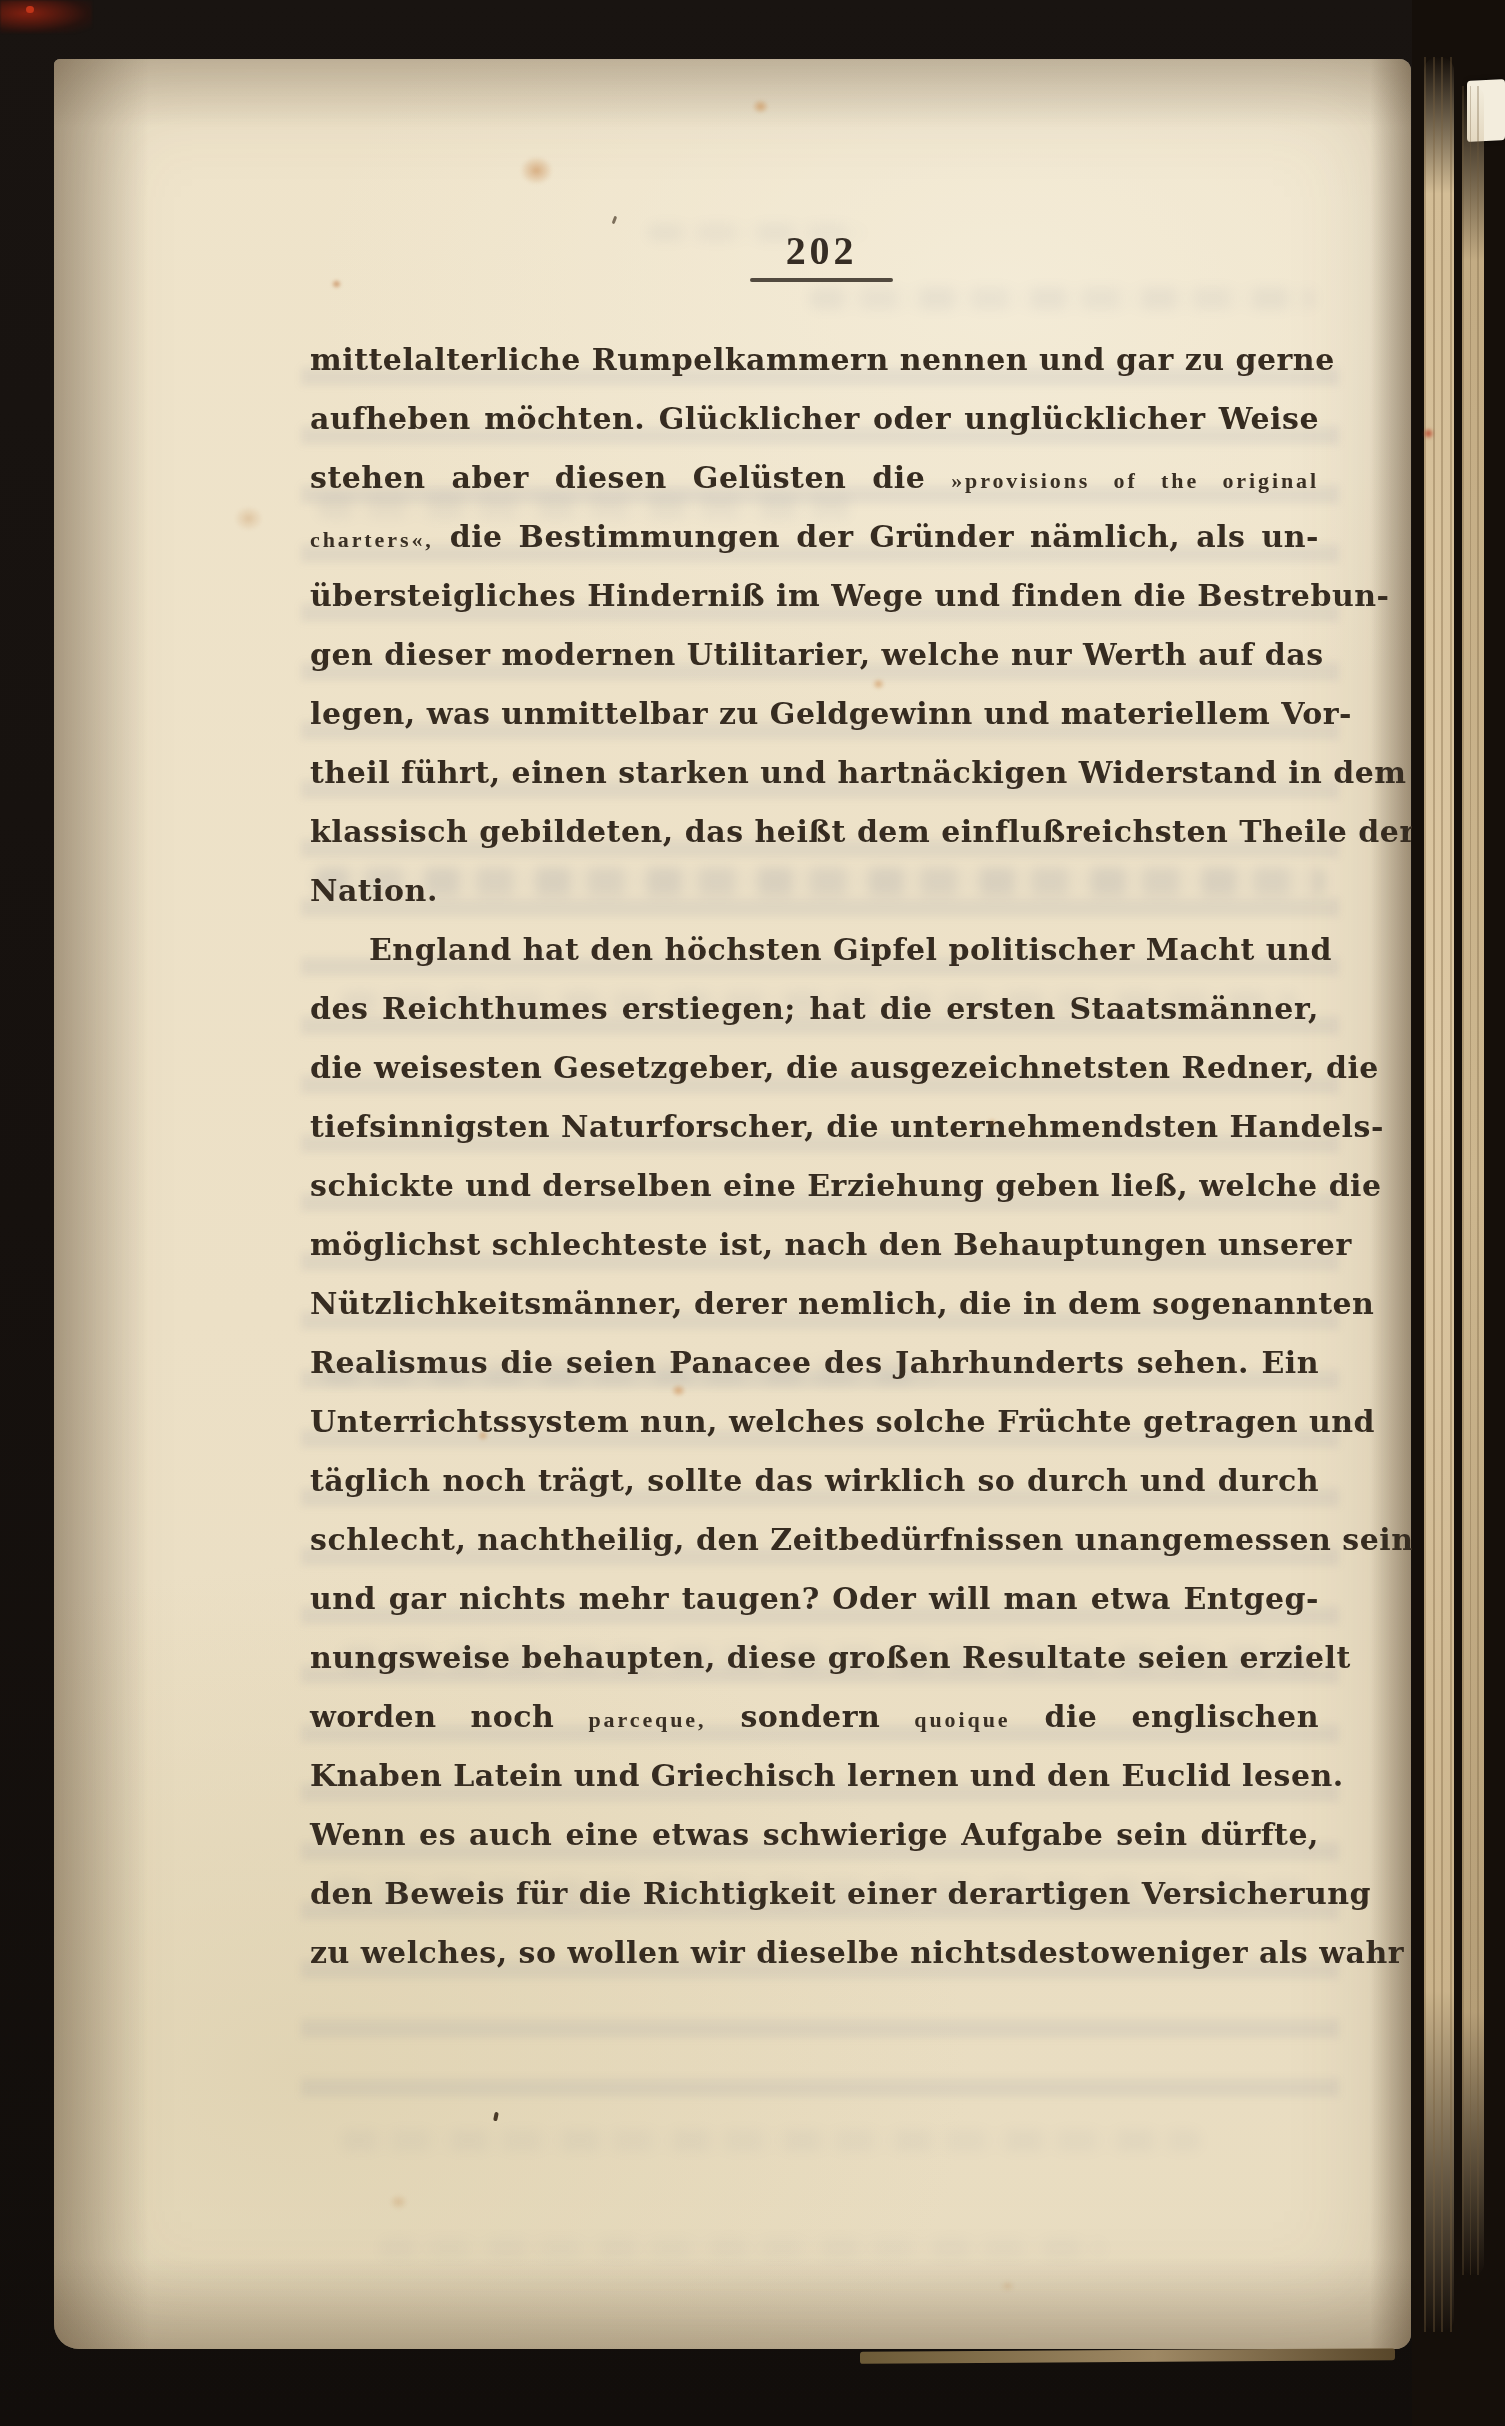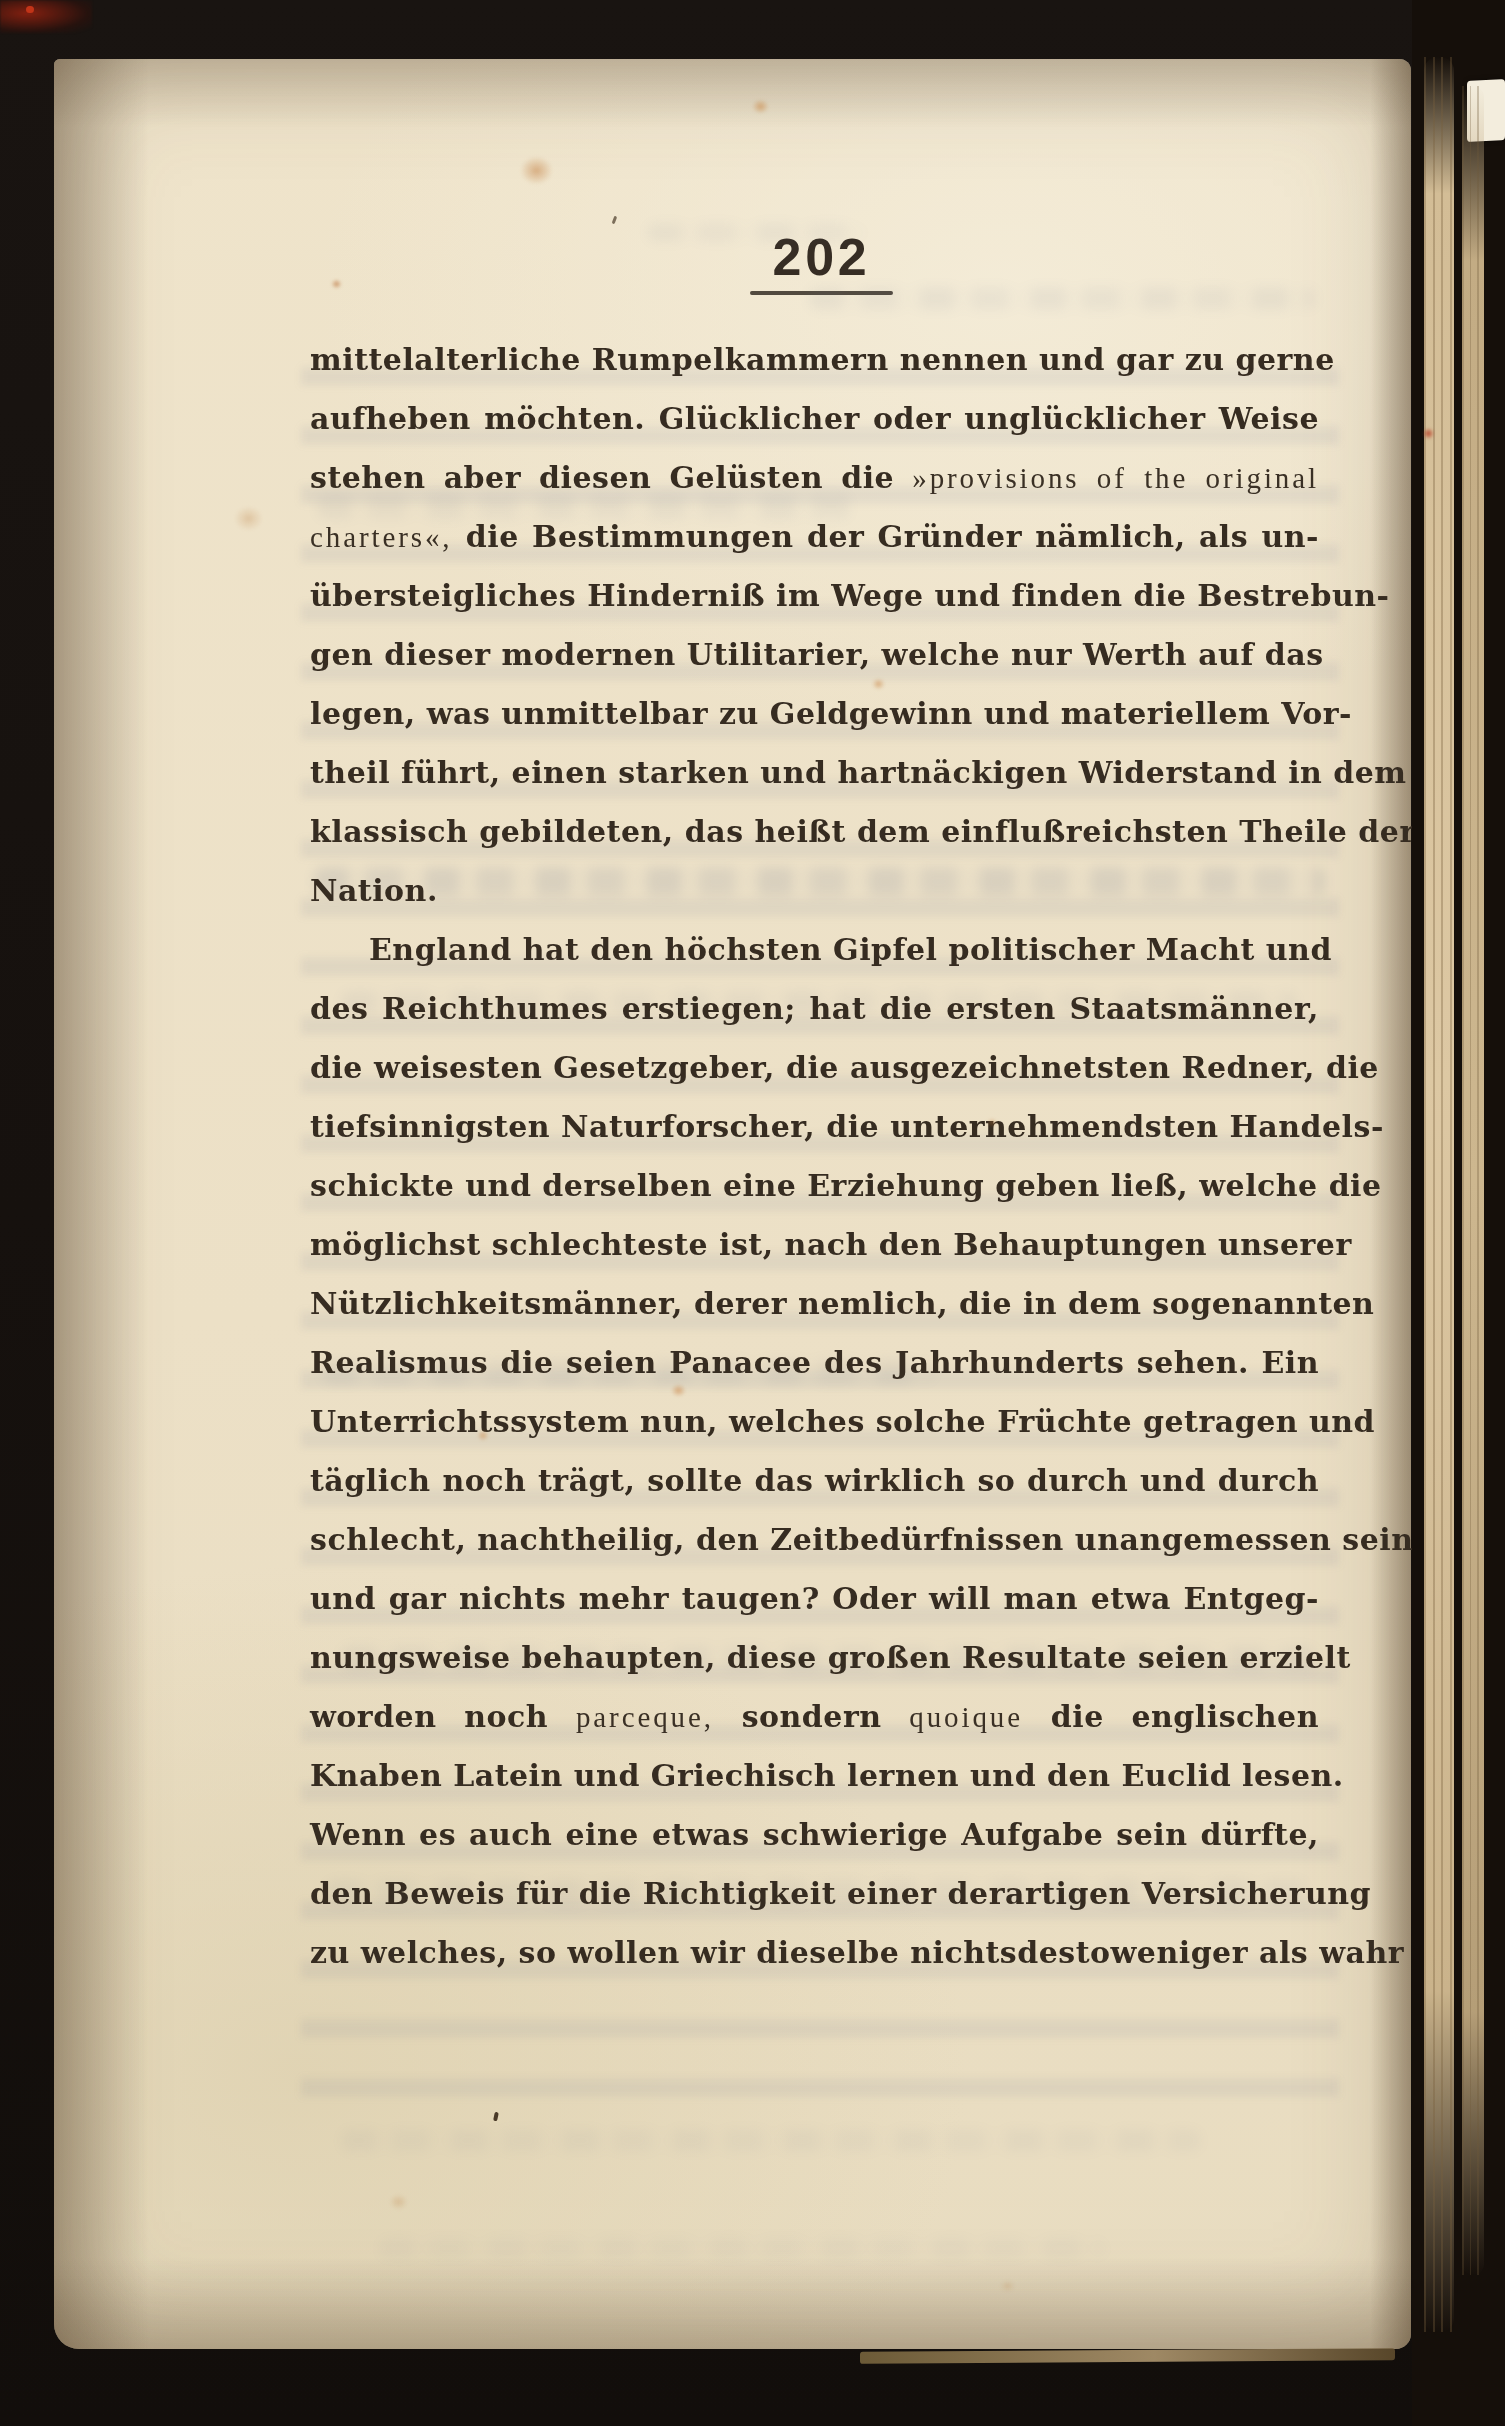--- a/index.html
+++ b/index.html
@@ -26,44 +26,44 @@
     background:
       linear-gradient(90deg, rgba(62,42,20,.32), rgba(62,42,20,0) 7%),
       linear-gradient(270deg, rgba(62,42,20,.38), rgba(62,42,20,0) 3%),
       linear-gradient(0deg, rgba(62,42,20,.22), rgba(62,42,20,0) 4%),
       linear-gradient(180deg, rgba(62,42,20,.18), rgba(62,42,20,0) 3%);
   }
 
   
   .pageno-wrap{position:absolute;left:653px;top:168px;width:229px;text-align:center;}
   .pageno{
-    font-family:Liberation Sans, sans-serif;font-weight:bold;
-    font-size:52px;color:#362d24;letter-spacing:3.8px;
+    font-family:Liberation Serif, serif;font-weight:bold;
+    font-size:40px;color:#362d24;letter-spacing:3.8px;
   }
   .pageno-rule{
     margin:3.8px auto 0 auto;width:143px;height:3.8px;background:#3b332a;
     border-radius:1.9px;opacity:.88;
   }
 
   
   .text-block{
     position:absolute;left:256px;top:271px;width:1009px;
     color:#362c21;
   }
   .line{
     height:59px;line-height:59px;font-size:30px;font-weight:bold;
     letter-spacing:0.5px;
     text-align:justify;text-align-last:justify;text-justify:inter-word;
     white-space:nowrap;
   }
   .line.plain{text-align:center;text-align-last:left;}
   .line.indent{padding-left:59px;}
   .latin{
-    font-family:"Liberation Serif", serif;font-weight:normal;
-    font-size:29px;letter-spacing:2.9px;color:#3a3025;
+    font-family:"Liberation Serif", serif;font-weight:bold;
+    font-size:22px;letter-spacing:2.9px;color:#3a3025;
   }
 
   
   .ghost-field{
     position:absolute;left:247px;top:271px;width:1038px;height:1797px;
     background:repeating-linear-gradient(180deg,
       rgba(0,0,0,0) 0px 35px,
       rgba(112,120,142,.10) 40px 54px,
       rgba(0,0,0,0) 57px 59px);
     filter:blur(3.8px);pointer-events:none;

